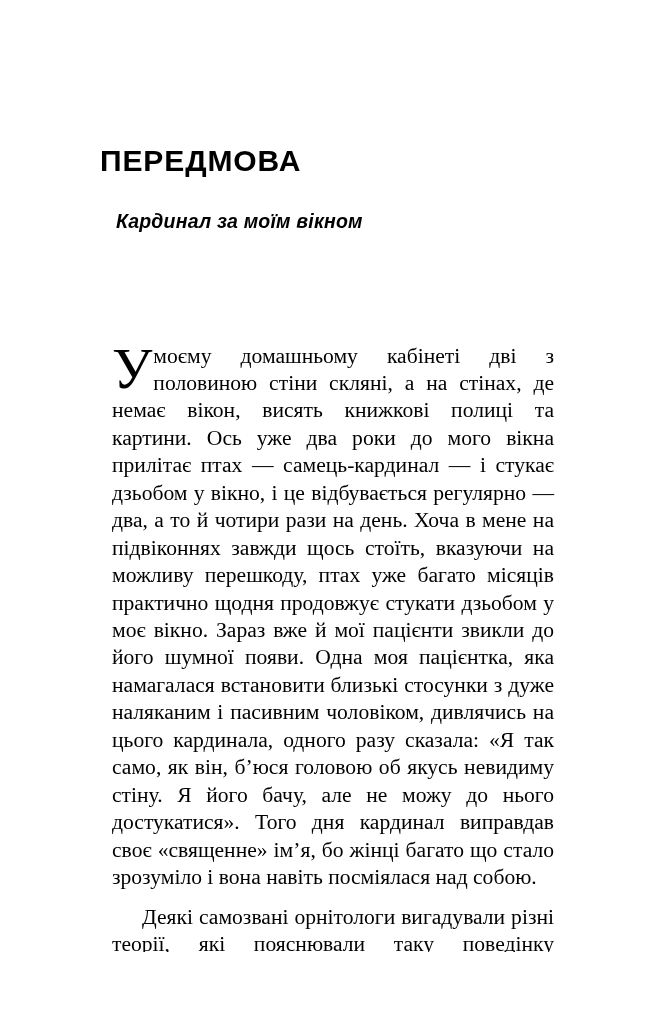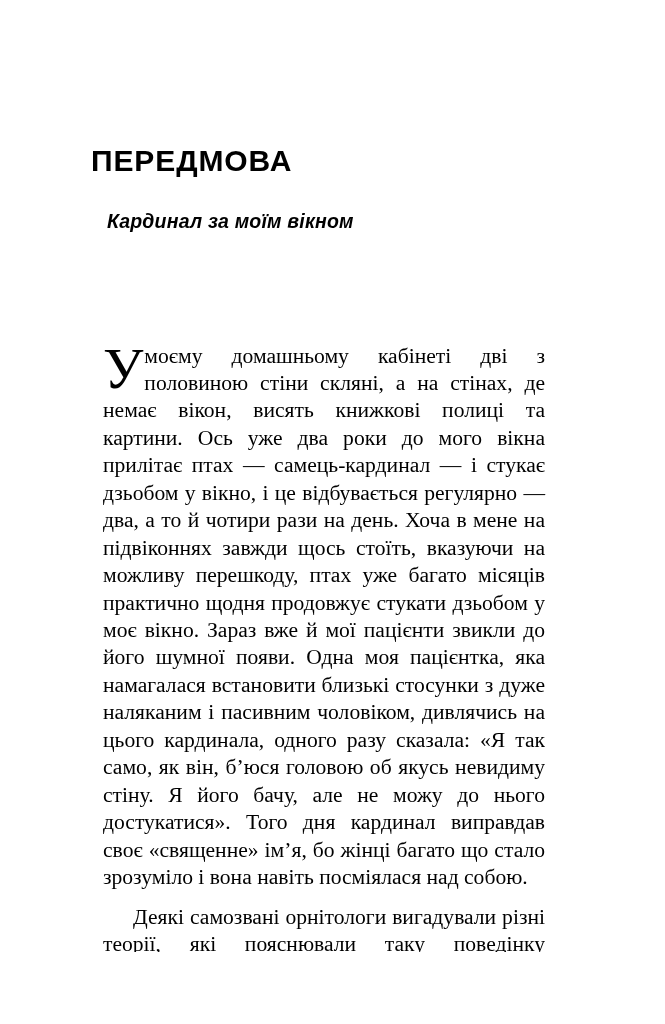--- a/index.html
+++ b/index.html
@@ -18,21 +18,21 @@
 
   .page {
     position: relative;
     width: 665px;
     height: 1024px;
     background: #ffffff;
   }
 
   .content {
     position: absolute;
-    left: 91px;
+    left: 100px;
     top: 0;
     width: 466px;
   }
 
   .chapter-title {
     font-family: "Liberation Sans", sans-serif;
     font-weight: bold;
     font-size: 30px;
     letter-spacing: 0.9px;
     line-height: 1;

